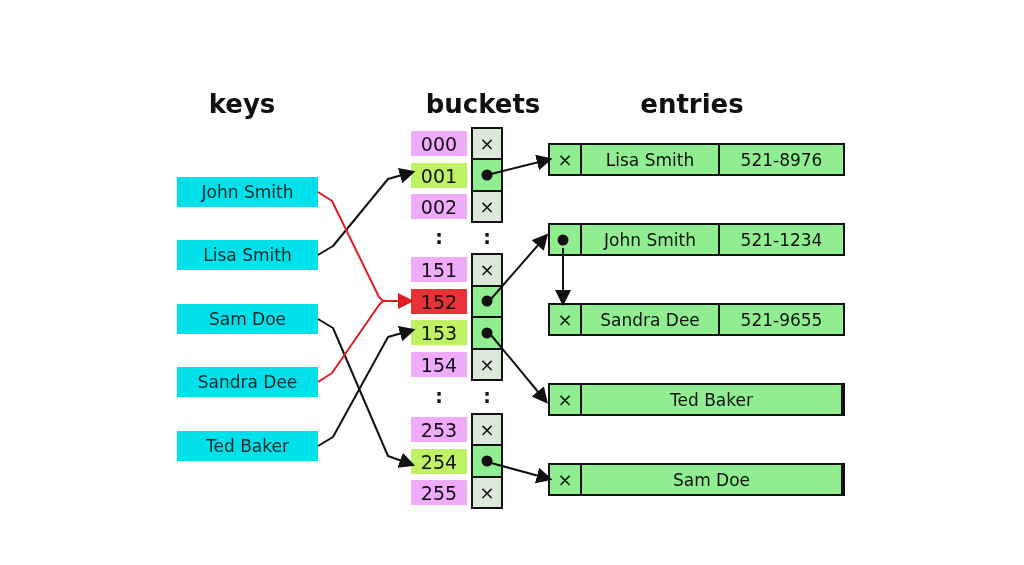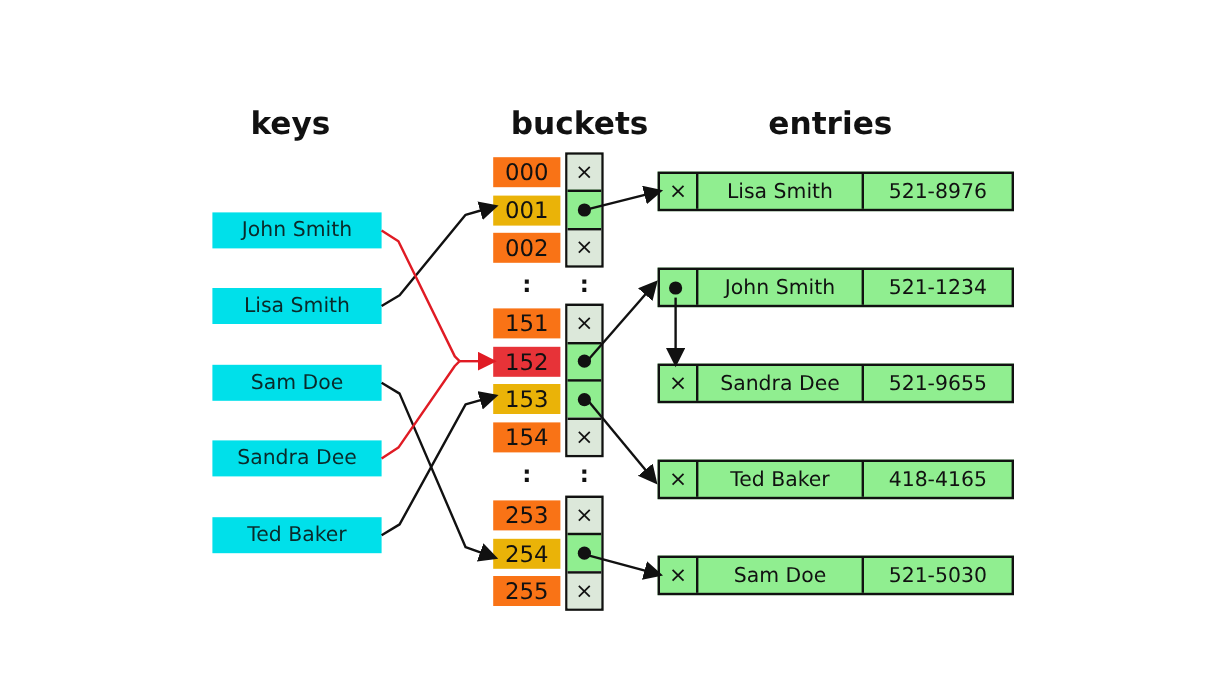--- a/index.html
+++ b/index.html
@@ -7,24 +7,24 @@
     position:relative;width:848px;height:565px;background:#ffffff;
     font-family:"DejaVu Sans","Liberation Sans",sans-serif;color:#111;
     overflow:hidden;
   }
   .hdr{position:absolute;width:140px;text-align:center;font-size:26px;font-weight:bold;color:#111;}
   .keybox{
     position:absolute;left:177px;width:141px;height:30px;background:#00e0ea;
     display:flex;align-items:center;justify-content:center;font-size:17px;color:#0a2a2a;
   }
   .bidx{
-    position:absolute;left:411px;width:56px;height:25px;background:#f97316;
+    position:absolute;left:411px;width:56px;height:25px;background:#f0abfc;
     display:flex;align-items:center;justify-content:center;font-size:19px;color:#111;
   }
-  .bidx.hl-purple{background:#eab308;}
+  .bidx.hl-purple{background:#bef264;}
   .bidx.hl-red{background:#e73338;}
   .colon{position:absolute;width:20px;height:24px;text-align:center;font-size:19px;font-weight:bold;color:#111;}
   .psec{
     position:absolute;left:471px;width:32px;border:2px solid #111;
     box-sizing:border-box;display:flex;flex-direction:column;background:#dce8da;
   }
   .slot{flex:1;display:flex;align-items:center;justify-content:center;font-size:18px;color:#111;background:#dce8da;}
   .slot + .slot{border-top:2px solid #111;}
   .slot.filled{background:#90ee90;}
   .entry{
@@ -113,28 +113,26 @@
         <span>×</span>
       </div>
     <div class="e-name">Sandra Dee</div>
     <div class="e-phone">521-9655</div>
   </div>
   <div class="entry" style="top:383px;">
     <div class="e-next">
         <span>×</span>
       </div>
     <div class="e-name">Ted Baker</div>
-    <div class="e-phone">418-4165</div>
   </div>
   <div class="entry" style="top:463px;">
     <div class="e-next">
         <span>×</span>
       </div>
     <div class="e-name">Sam Doe</div>
-    <div class="e-phone">521-5030</div>
   </div>
 
   <svg class="overlay" width="1024" height="565" viewBox="0 0 1024 565">
     <defs>
       <marker id="ab" markerWidth="10" markerHeight="9" refX="1" refY="4" orient="auto">
         <path d="M0,0 L8,4 L0,8 z" fill="#111111"></path>
       </marker>
       <marker id="ar" markerWidth="10" markerHeight="9" refX="1" refY="4" orient="auto">
         <path d="M0,0 L8,4 L0,8 z" fill="#e01b24"></path>
       </marker>

